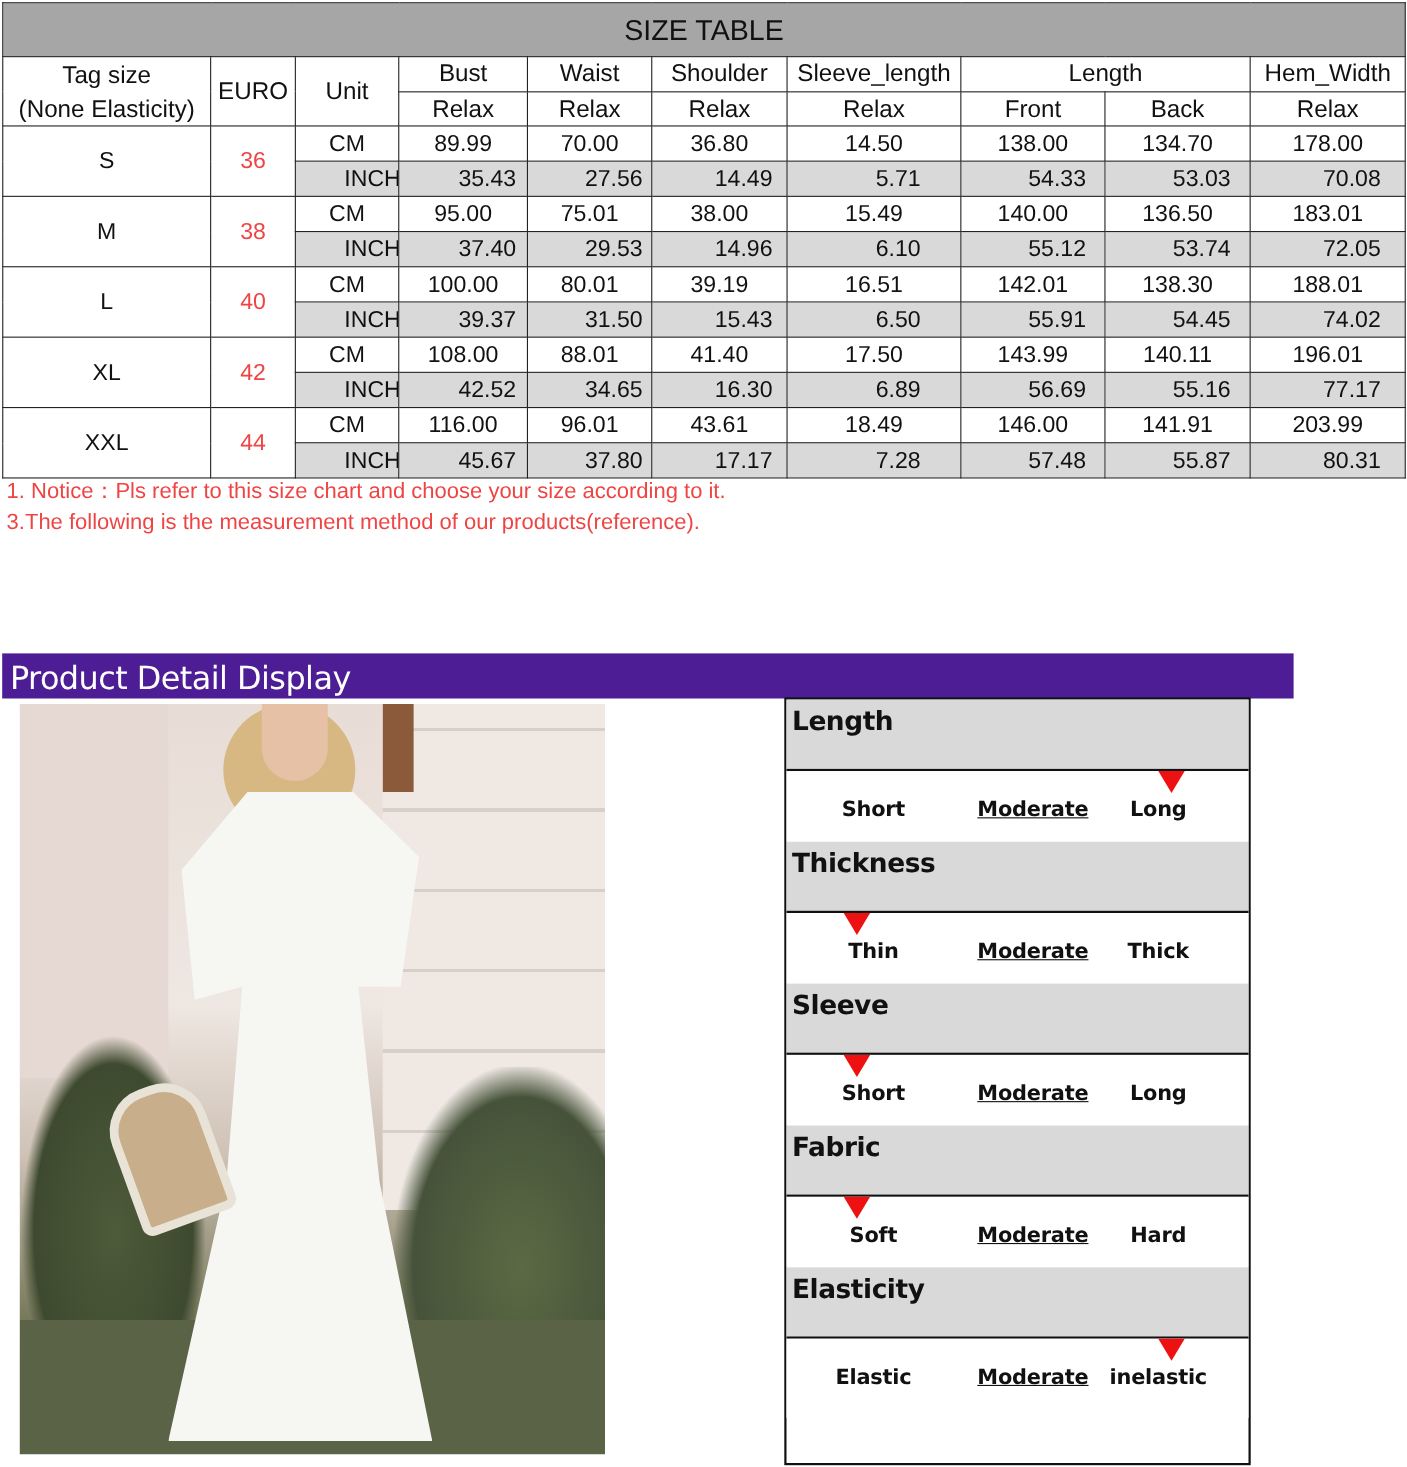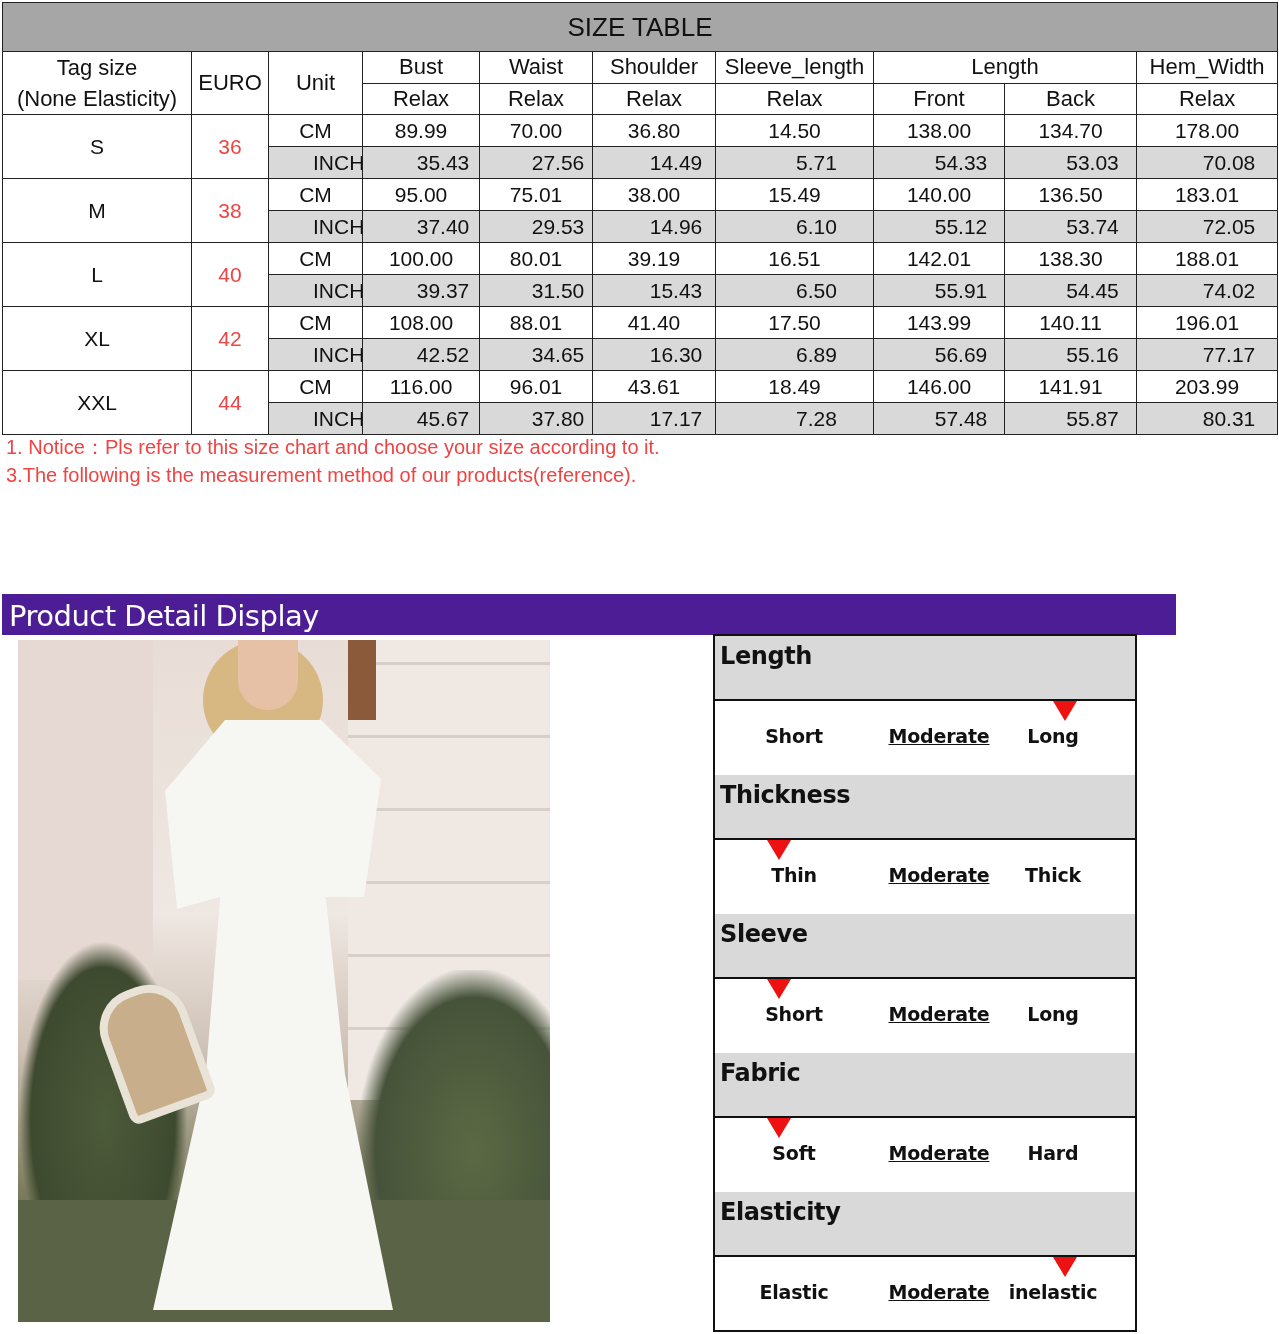--- a/index.html
+++ b/index.html
@@ -31,21 +31,21 @@
   .photo .shrub-r { position: absolute; left: 340px; top: 330px; width: 192px; height: 300px; background: radial-gradient(ellipse at 60% 60%, #5b6a44 0%, #46533a 60%, transparent 72%); }
   .photo .hair { position: absolute; left: 185px; top: 0; width: 120px; height: 120px; border-radius: 50%; background: #d8b882; }
   .photo .face { position: absolute; left: 220px; top: 0; width: 60px; height: 70px; border-radius: 0 0 30px 30px; background: #e7c1a6; }
   .photo .dress { position: absolute; left: 135px; top: 80px; width: 240px; height: 590px;
     background: #f6f6f3; clip-path: polygon(30% 0, 70% 0, 95% 10%, 88% 30%, 72% 30%, 80% 60%, 100% 100%, 0 100%, 22% 60%, 28% 30%, 10% 32%, 5% 12%); }
   .photo .bag { position: absolute; left: 90px; top: 345px; width: 90px; height: 130px; border-radius: 40px 40px 10px 10px; background: #c8ae8a; border: 8px solid #e9e3d7; transform: rotate(-20deg); }
 
   
   .attr-panel { position: absolute; left: 713px; top: 634px; width: 424px; height: 698px; border: 2px solid #111; font-family: "DejaVu Sans", sans-serif; }
   .attr-head { height: 65px; background: #d9d9d9; font-size: 24px; font-weight: bold; padding-left: 5px; padding-top: 6px; border-bottom: 2px solid #111; letter-spacing: -0.4px; }
-  .attr-row { height: 74px; background: #fff; position: relative; }
+  .attr-row { height: 64px; background: #fff; position: relative; }
   .attr-opt { position: absolute; top: 24px; font-size: 19px; font-weight: bold; transform: translateX(-50%); letter-spacing: -0.2px; }
   .attr-opt.o0 { left: 79px; }
   .attr-opt.o1 { left: 224px; text-decoration: underline; }
   .attr-opt.o2 { left: 338px; text-align: right; }
   .marker { position: absolute; top: 0; width: 0; height: 0; border-left: 12px solid transparent; border-right: 12px solid transparent; border-top: 20px solid #ee1111; transform: translateX(-50%); }
   .marker.m0 { left: 64px; }
   .marker.m2 { left: 350px; }
 </style>
 </head>
 <body>

